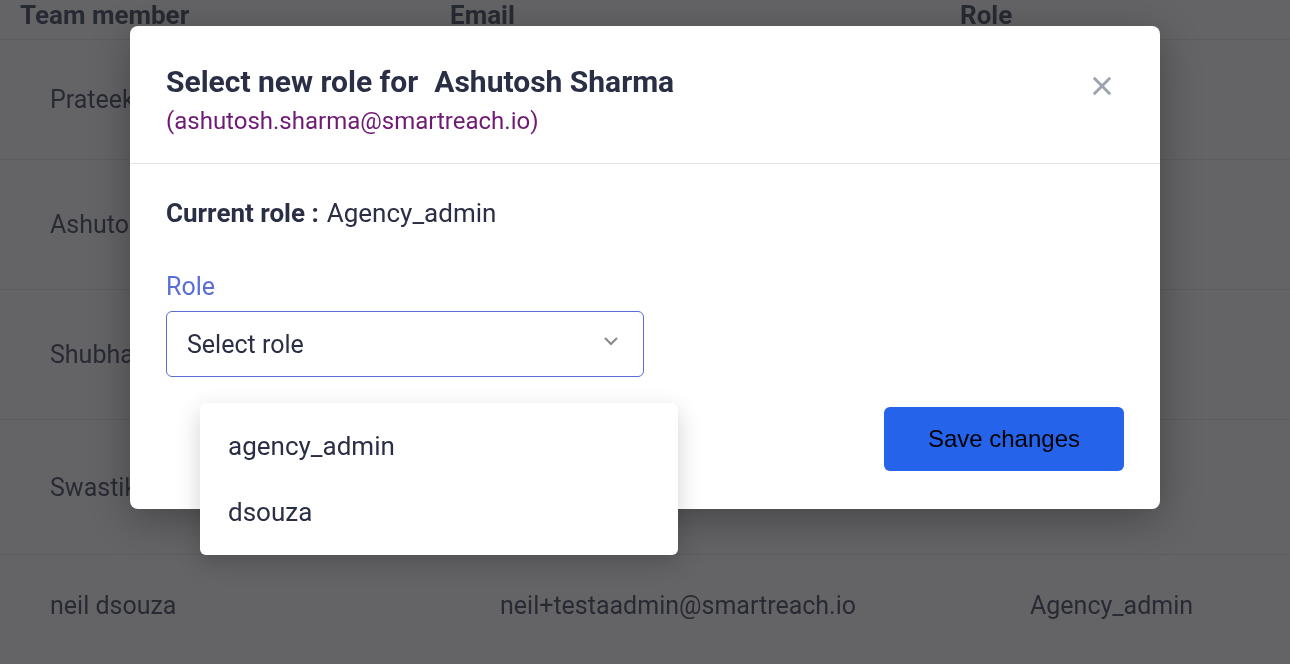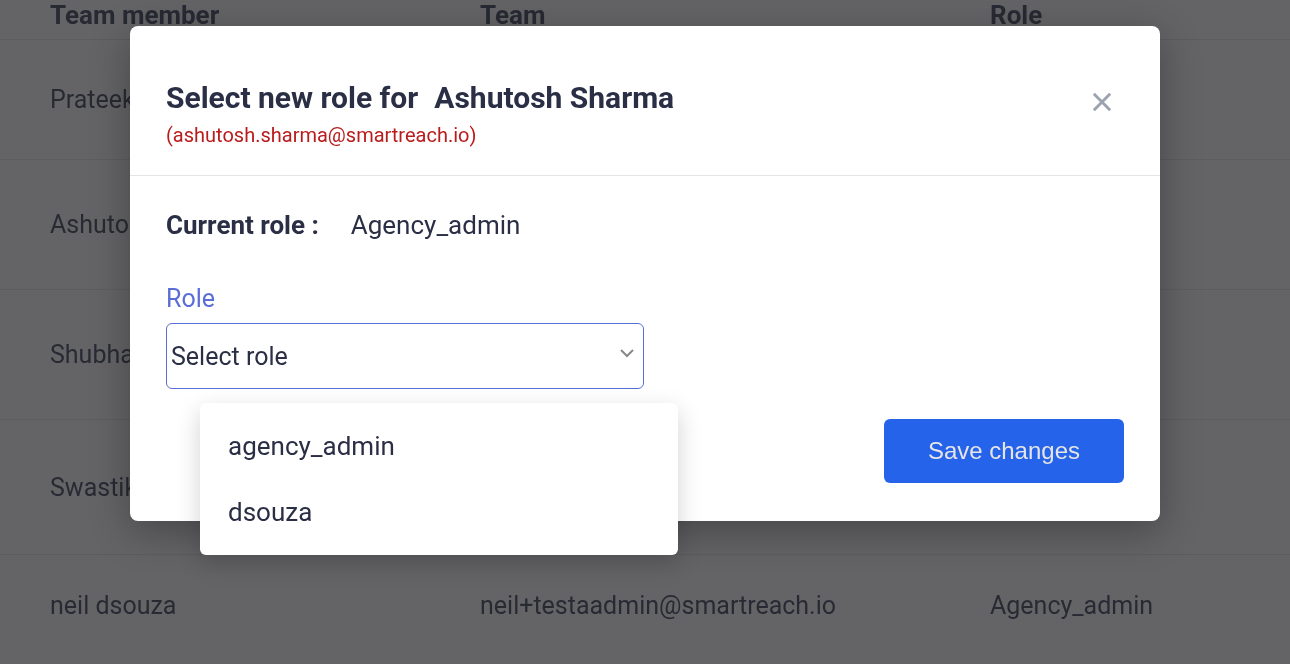--- a/index.html
+++ b/index.html
@@ -14,21 +14,21 @@
       height: 664px;
       overflow: hidden;
       position: relative;
     }
     .background-table {
       width: 100%;
       height: 100%;
     }
     .table-header {
       display: flex;
-      padding: 0 50px;
+      padding: 0 20px;
       height: 48px;
       align-items: center;
       border-bottom: 1px solid #e5e5e5;
     }
     .table-header .col {
       font-size: 26px;
       font-weight: 700;
       color: #2a2f45;
     }
     .table-row {
@@ -62,43 +62,42 @@
       width: 1030px;
       margin-top: 26px;
       border-radius: 8px;
       box-shadow: 0 10px 40px rgba(0,0,0,0.3);
       position: relative;
     }
     .modal-header {
       padding: 38px 36px 28px 36px;
       border-bottom: 1px solid #e5e5e5;
       position: relative;
-      margin-top: 16px;
     }
     .modal-title-line {
       display: flex;
       align-items: baseline;
       flex-wrap: wrap;
       gap: 10px;
     }
     .modal-title-bold {
       font-size: 30px;
       font-weight: 700;
       color: #2a2f45;
     }
     .modal-title-normal {
       font-size: 30px;
       font-weight: 700;
       color: #2a2f45;
       margin-left: 6px;
     }
     .modal-subtitle {
-      font-size: 20px;
-      font-weight: 400;
-      color: #b91c1c;
+      font-size: 24px;
+      font-weight: 400;
+      color: #701a75;
       margin-top: 8px;
     }
     .close-btn {
       position: absolute;
       top: 46px;
       right: 42px;
       width: 32px;
       height: 32px;
       cursor: pointer;
       color: #9ca3af;
@@ -111,21 +110,21 @@
       height: 28px;
       stroke: currentColor;
       stroke-width: 2.5;
     }
     .modal-body {
       padding: 34px 36px 30px 36px;
     }
     .current-role-row {
       display: flex;
       align-items: baseline;
-      gap: 32px;
+      gap: 8px;
       margin-bottom: 44px;
     }
     .current-role-label {
       font-size: 26px;
       font-weight: 700;
       color: #2a2f45;
     }
     .current-role-value {
       font-size: 26px;
       font-weight: 400;
@@ -135,21 +134,21 @@
       font-size: 25px;
       font-weight: 400;
       color: #5b6ed6;
       margin-bottom: 10px;
     }
     .role-select {
       width: 478px;
       height: 66px;
       border: 1.5px solid #5b6ed6;
       border-radius: 6px;
-      padding: 0 4px;
+      padding: 0 20px;
       display: flex;
       align-items: center;
       justify-content: space-between;
       font-size: 25px;
       color: #2a2f45;
       cursor: pointer;
       background: #fff;
     }
     .role-select-placeholder {
       color: #2a2f45;
@@ -164,21 +163,21 @@
       stroke-width: 2;
       fill: none;
     }
     .modal-footer {
       padding: 0 36px 38px 36px;
       display: flex;
       justify-content: flex-end;
     }
     .save-btn {
       background: #2563eb;
-      color: #e5e5e5;
+      color: #000000;
       border: none;
       border-radius: 6px;
       font-size: 24px;
       font-weight: 500;
       padding: 18px 44px;
       cursor: pointer;
     }
     .dropdown-menu {
       position: absolute;
       background: #fff;
@@ -194,21 +193,21 @@
       color: #2a2f45;
       cursor: pointer;
     }
   </style>
 </head>
 <body>
 
 <div class="background-table">
   <div class="table-header" style="padding-top:0; height:40px; align-items:flex-start;">
     <div class="col col-name">Team member</div>
-    <div class="col col-email">Team</div>
+    <div class="col col-email">Email</div>
     <div class="col col-role">Role</div>
   </div>
 
   <div class="table-row">
     <div class="col col-name">Prateek Bh</div>
     <div class="col col-email"></div>
     <div class="col col-role"></div>
   </div>
   <div class="table-row" style="height:130px;">
     <div class="col col-name">Ashutosh</div>
@@ -218,21 +217,21 @@
   <div class="table-row" style="height:130px;">
     <div class="col col-name">Shubham</div>
     <div class="col col-email"></div>
     <div class="col col-role"></div>
   </div>
   <div class="table-row" style="height:135px;">
     <div class="col col-name">Swastik P</div>
     <div class="col col-email"></div>
     <div class="col col-role"></div>
   </div>
-  <div class="table-row" style="border-bottom:none; height:100px;">
+  <div class="table-row" style="border-bottom:none; height:100px;gap:20px;">
     <div class="col col-name">neil dsouza</div>
     <div class="col col-email">neil+testaadmin@smartreach.io</div>
     <div class="col col-role">Agency_admin</div>
   </div>
 </div>
 
 <div class="overlay">
   <div class="modal">
     <div class="modal-header">
       <div class="modal-title-line">

